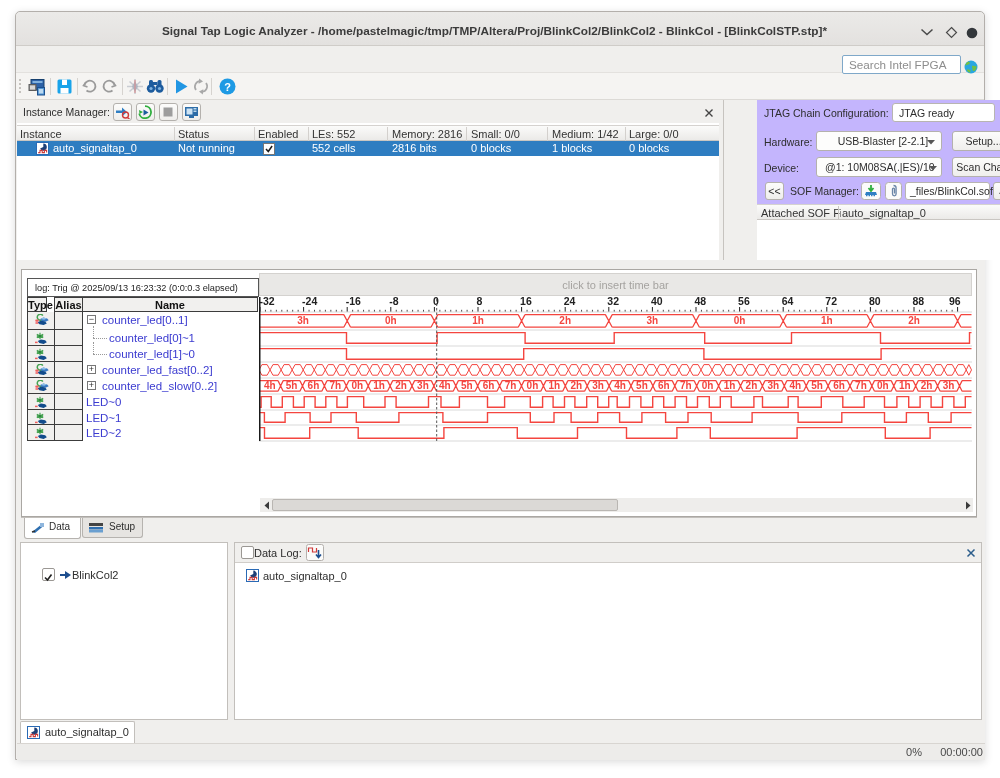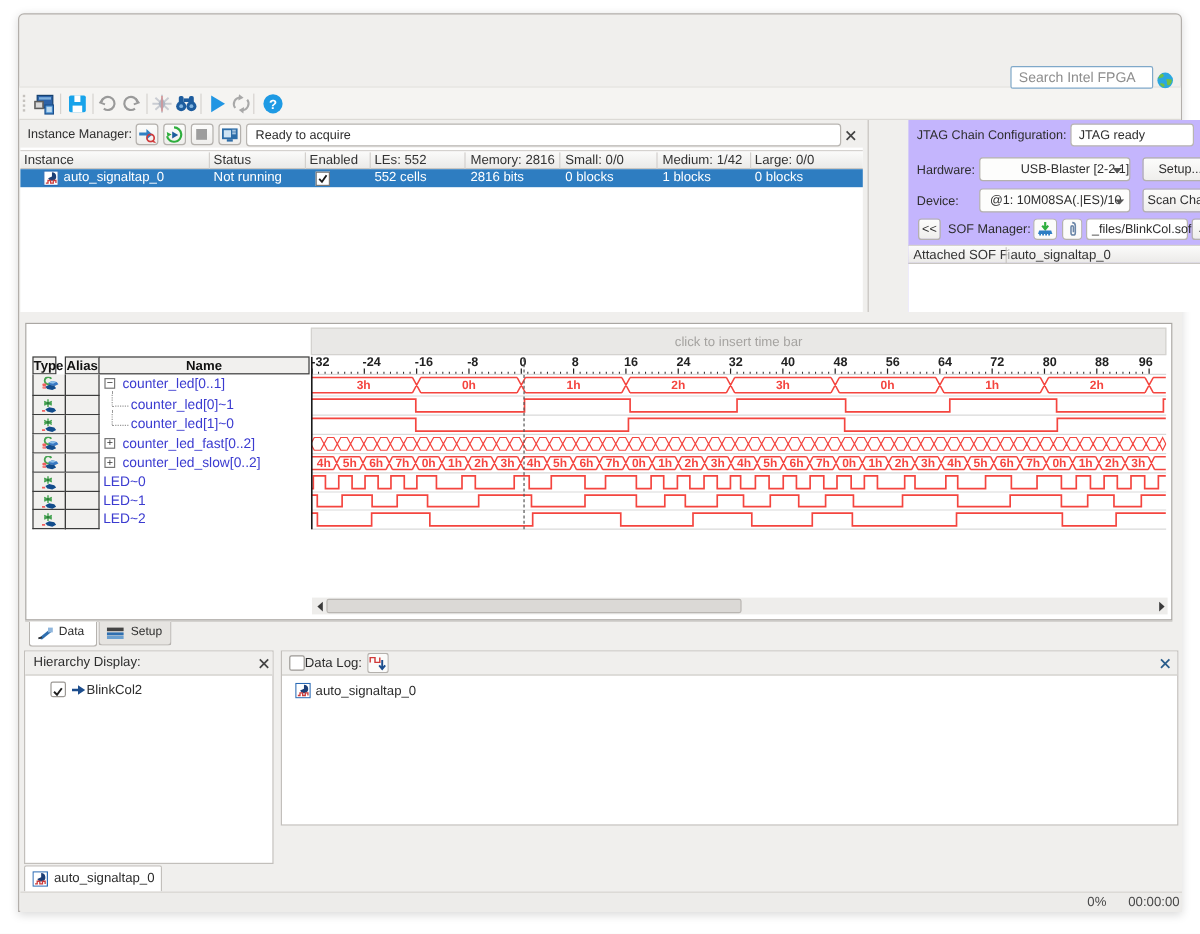--- a/index.html
+++ b/index.html
@@ -27,20 +27,32 @@
 .wname{position:absolute;font-size:11.5px;color:#3b3bd0;white-space:nowrap;line-height:16px}
 .pmbox{position:absolute;width:9px;height:9px;border:1px solid #777;background:#fff;font-size:9px;line-height:7px;text-align:center;color:#333}
 .sbthumb{position:absolute;background:#dbd9d6;border:1px solid #b9b6b2;border-radius:2px}
 .tab{position:absolute;font-size:10px;color:#2d2d2d;white-space:nowrap}
 .panel{position:absolute;background:#fff;border:1px solid #c2bfbb}
 .phead{position:absolute;left:0;top:0;right:0;height:20px;background:#f0efed;border-bottom:1px solid #d0cdc9;font-size:11px;color:#2d2d2d}
 #statusbar{position:absolute;left:0;bottom:0;width:100%;height:17px;background:#edecea;border-top:1px solid #d8d5d1;font-size:11px;color:#4a4a4a}
 .cb{position:absolute;width:13px;height:13px;background:#fff;border:1px solid #9b9894;border-radius:2px}
 </style></head><body>
 <div id="win">
+  <div id="titlebar">
+    <div id="title">Signal Tap Logic Analyzer - /home/pastelmagic/tmp/TMP/Altera/Proj/BlinkCol2/BlinkCol2 - BlinkCol - [BlinkColSTP.stp]*</div>
+    <svg class="abs" style="left:904px;top:16px" width="14" height="9">
+        <path d="M1.5 1.5l5.5 5 5.5-5" stroke="#4a4a4a" stroke-width="1.5" fill="none"></path>
+      </svg>
+    <svg class="abs" style="left:929px;top:14px" width="13" height="13">
+        <path d="M6.5 1.5L11.5 6.5 6.5 11.5 1.5 6.5Z" stroke="#4a4a4a" stroke-width="1.2" fill="none"></path>
+      </svg>
+    <svg class="abs" style="left:950px;top:15px" width="12" height="12">
+        <circle cx="6" cy="6" r="5.3" fill="#33373b"></circle>
+      </svg>
+  </div>
   <div style="position:absolute;left:826px;top:43px;width:119px;height:19px;background:#fff;border:1px solid #7fa8c9;border-radius:2px;font-size:11.7px;color:#8d8d8d;line-height:18px;padding-left:6px;z-index:5">Search Intel FPGA</div>
   <svg class="abs" style="left:948px;top:48px;z-index:5" width="14" height="14">
       <circle cx="7" cy="7" r="6.5" fill="#2aa7e0"></circle>
       <path d="M4.5 1.5c2 .8 1.5 2.5.2 3s-3 .2-3.3 1.8C1.2 4 2.5 2.2 4.5 1.5ZM8 6c1.8-.5 3 .5 4.5.2.3 1.8-.5 3.6-2 4.8-1.8.4-2.5-1-2-2 .4-.8-.8-1.5-.5-3ZM5 9.5c1 0 1.8.8 1.5 1.8l-.5 1.4c-1.5-.4-2.8-1.5-3.4-3 .8-.5 1.6-.3 2.4-.2Z" fill="#71c045"></path>
     </svg>
   <div id="toolbar">
     <svg class="abs" style="left:2px;top:5px" width="6" height="17">
         <g fill="#c5c2be">
           <rect x="1" y="1" width="2" height="2"></rect>
           <rect x="1" y="5" width="2" height="2"></rect>
@@ -119,21 +131,20 @@
       <svg class="abs" style="left:144px;top:5px" width="15" height="14">
         <rect x="2.5" y="2.5" width="9" height="9" fill="#9d9d9d"></rect>
       </svg>
       <div class="btn" style="left:165px;top:3px;width:19px;height:18px"></div>
       <svg class="abs" style="left:167px;top:5px" width="15" height="14">
         <rect x="1" y="2" width="13" height="9" fill="#2d6da8"></rect>
         <rect x="2.5" y="3.5" width="6" height="6" fill="#cfe4f4"></rect>
         <path d="M9.5 3.5h3M9.5 5h3M9.5 6.5h3" stroke="#cfe4f4" stroke-width="0.9"></path>
         <rect x="5" y="11" width="5" height="2" fill="#2d6da8"></rect>
       </svg>
-    <div class="field" style="left:188px;top:3px;width:496px;height:19px;line-height:18px;padding-left:7px">Ready to acquire</div>
     <svg class="abs" style="left:687px;top:8px" width="10" height="10">
         <path d="M1.5 1.5L8.5 8.5M8.5 1.5L1.5 8.5" stroke="#444" stroke-width="1.4"></path>
       </svg>
     <div style="position:absolute;left:0;top:23px;width:702px;height:137px;background:#fff"></div>
     <div id="ithead">
       <div class="ith" style="left:3px">Instance</div>
         <div style="position:absolute;left:157px;top:1px;width:1px;height:14px;background:#d3d0cd"></div>
         <div style="position:absolute;left:237px;top:1px;width:1px;height:14px;background:#d3d0cd"></div>
         <div style="position:absolute;left:291px;top:1px;width:1px;height:14px;background:#d3d0cd"></div>
         <div style="position:absolute;left:370px;top:1px;width:1px;height:14px;background:#d3d0cd"></div>
@@ -169,21 +180,21 @@
     </div>
     <div style="position:absolute;left:706px;top:0;width:1px;height:160px;background:#c6c3bf"></div>
 
     <div style="position:absolute;left:740px;top:0;width:258px;height:160px;background:#c4b5fd">
       <div class="lbl" style="left:7px;top:7px">JTAG Chain Configuration:</div>
       <div class="field" style="left:135px;top:3px;width:103px;height:19px;line-height:18px;padding-left:6px">JTAG ready</div>
       <svg class="abs" style="left:247px;top:8px" width="10" height="10">
           <path d="M1.5 1.5L8.5 8.5M8.5 1.5L1.5 8.5" stroke="#2b5d8b" stroke-width="1.5"></path>
         </svg>
       <div class="lbl" style="left:7px;top:36px">Hardware:</div>
-      <div class="btn" style="left:59px;top:31px;width:126px;height:20px;text-align:right;line-height:19px;padding-left:8px;background:#fdfdfc">USB-Blaster [2-2.1]<svg class="abs" style="right:6px;top:8px" width="8" height="5">
+      <div class="btn" style="left:59px;top:31px;width:126px;height:20px;text-align:center;line-height:19px;padding-left:8px;background:#fdfdfc">USB-Blaster [2-2.1]<svg class="abs" style="right:6px;top:8px" width="8" height="5">
             <path d="M0 0l4 4.5L8 0Z" fill="#555"></path>
           </svg></div>
       <div class="btn" style="left:195px;top:31px;width:63px;height:20px;line-height:19px">Setup...</div>
       <div class="lbl" style="left:7px;top:62px">Device:</div>
       <div class="btn" style="left:59px;top:57px;width:126px;height:20px;text-align:left;line-height:19px;padding-left:8px;background:#fdfdfc;font-size:10.5px">@1: 10M08SA(.|ES)/10<svg class="abs" style="right:4px;top:8px" width="8" height="5">
             <path d="M0 0l4 4.5L8 0Z" fill="#555"></path>
           </svg></div>
       <div class="btn" style="left:195px;top:57px;width:63px;height:20px;line-height:19px">Scan Chain</div>
       <div class="btn" style="left:8px;top:82px;width:19px;height:18px;line-height:17px">&lt;&lt;</div>
       <div class="lbl" style="left:33px;top:85px">SOF Manager:</div>
@@ -201,20 +212,21 @@
       <div class="btn" style="left:236px;top:82px;width:20px;height:18px;line-height:15px">...</div>
       <div style="position:absolute;left:0;top:104px;width:258px;height:16px;background:linear-gradient(#fbfbfa,#ebeae8);border-top:1px solid #d5d2cf;border-bottom:1px solid #c9c6c2">
         <div class="ith" style="left:4px;width:79.5px;overflow:hidden">Attached SOF File</div>
         <div style="position:absolute;left:81px;top:1px;width:1px;height:14px;background:#c9c6c2"></div>
         <div class="ith" style="left:85px">auto_signaltap_0</div>
       </div>
       <div style="position:absolute;left:0;top:120px;width:258px;height:40px;background:#fff"></div>
     </div>
 
     <div id="wavepanel">
+      <div id="logbox">log: Trig @ 2025/09/13 16:23:32 (0:0:0.3 elapsed)</div>
       <div id="insertbar">click to insert time bar</div>
       <div class="wth" style="left:5px;width:20px">Type</div>
       <div class="wth" style="left:32px;width:29px">Alias</div>
       <div class="wth" style="left:60px;width:176px">Name</div>
       <div class="wcell" style="left:5px;top:42px;width:28px;height:18px"></div>
         <div class="wcell" style="left:32px;top:42px;width:29px;height:18px"></div>
         <svg class="abs" style="left:11px;top:44px" width="16" height="14">
           <path d="M9.8 1.6A3 3 0 1 0 10 4.4" stroke="#46a352" stroke-width="1.5" fill="none"></path>
           <rect x="2.3" y="5.6" width="3.4" height="2.1" rx="0.8" fill="#ef5f5f"></rect>
           <rect x="2.3" y="7.9" width="3.4" height="2.1" rx="0.8" fill="#f08080"></rect>
@@ -392,36 +404,30 @@
       <div class="tab" style="left:65px;top:418px;width:61px;height:20px;background:#e6e4e1;border:1px solid #b6b3af;border-top:none;border-radius:0 0 3px 3px">
         <svg class="abs" style="left:6px;top:4px" width="15" height="11">
           <rect x="0" y="1" width="14" height="3" fill="#444"></rect>
           <rect x="0" y="5" width="14" height="2.5" fill="#2f6fb0"></rect>
           <rect x="0" y="8" width="14" height="2.5" fill="#6a9fd0"></rect>
         </svg>
         <span style="position:absolute;left:26px;top:3px">Setup</span>
       </div>
 
     <div class="panel" style="left:3px;top:442px;width:208px;height:178px">
-      <div class="phead">
-          <span style="position:absolute;left:7px;top:3px">Hierarchy Display:</span>
-        <svg class="abs" style="left:194px;top:5px" width="10" height="10">
-            <path d="M1.5 1.5L8.5 8.5M8.5 1.5L1.5 8.5" stroke="#444" stroke-width="1.4"></path>
-          </svg>
-      </div>
       <div class="cb" style="left:21px;top:25px"><svg width="11" height="11">
             <path d="M2 5.5l2.5 2.5 4-5.5" stroke="#222" stroke-width="1.6" fill="none"></path>
           </svg></div>
       <svg class="abs" style="left:38px;top:27px" width="13" height="10">
           <path d="M1 4h5V1l6 4-6 4V6H1Z" fill="#1d4e8e"></path>
         </svg>
       <div class="lbl" style="left:51px;top:26px;font-size:11px">BlinkCol2</div>
     </div>
 
-    <div class="panel" style="left:217px;top:442px;width:748px;height:146px">
+    <div class="panel" style="left:217px;top:442px;width:748px;height:178px">
       <div class="phead">
         <div class="cb" style="left:6px;top:3px"></div>
         <span style="position:absolute;left:19px;top:4px;font-size:11px">Data Log:</span>
         <svg class="abs" style="left:71px;top:1px" width="18" height="17">
             <rect x="0.5" y="0.5" width="17" height="16" rx="2" fill="#fbfbfa" stroke="#b4b1ad"></rect>
             <path d="M2.5 8V4h4v4h4V4" stroke="#d03a3a" stroke-width="1.2" fill="none"></path>
             <path d="M12.5 6v7M10 10.5l2.5 3 2.5-3" stroke="#1d4e8e" stroke-width="1.6" fill="none"></path>
           </svg>
         <svg class="abs" style="left:731px;top:5px" width="10" height="10">
             <path d="M1.5 1.5L8.5 8.5M8.5 1.5L1.5 8.5" stroke="#2b5d8b" stroke-width="1.5"></path>

